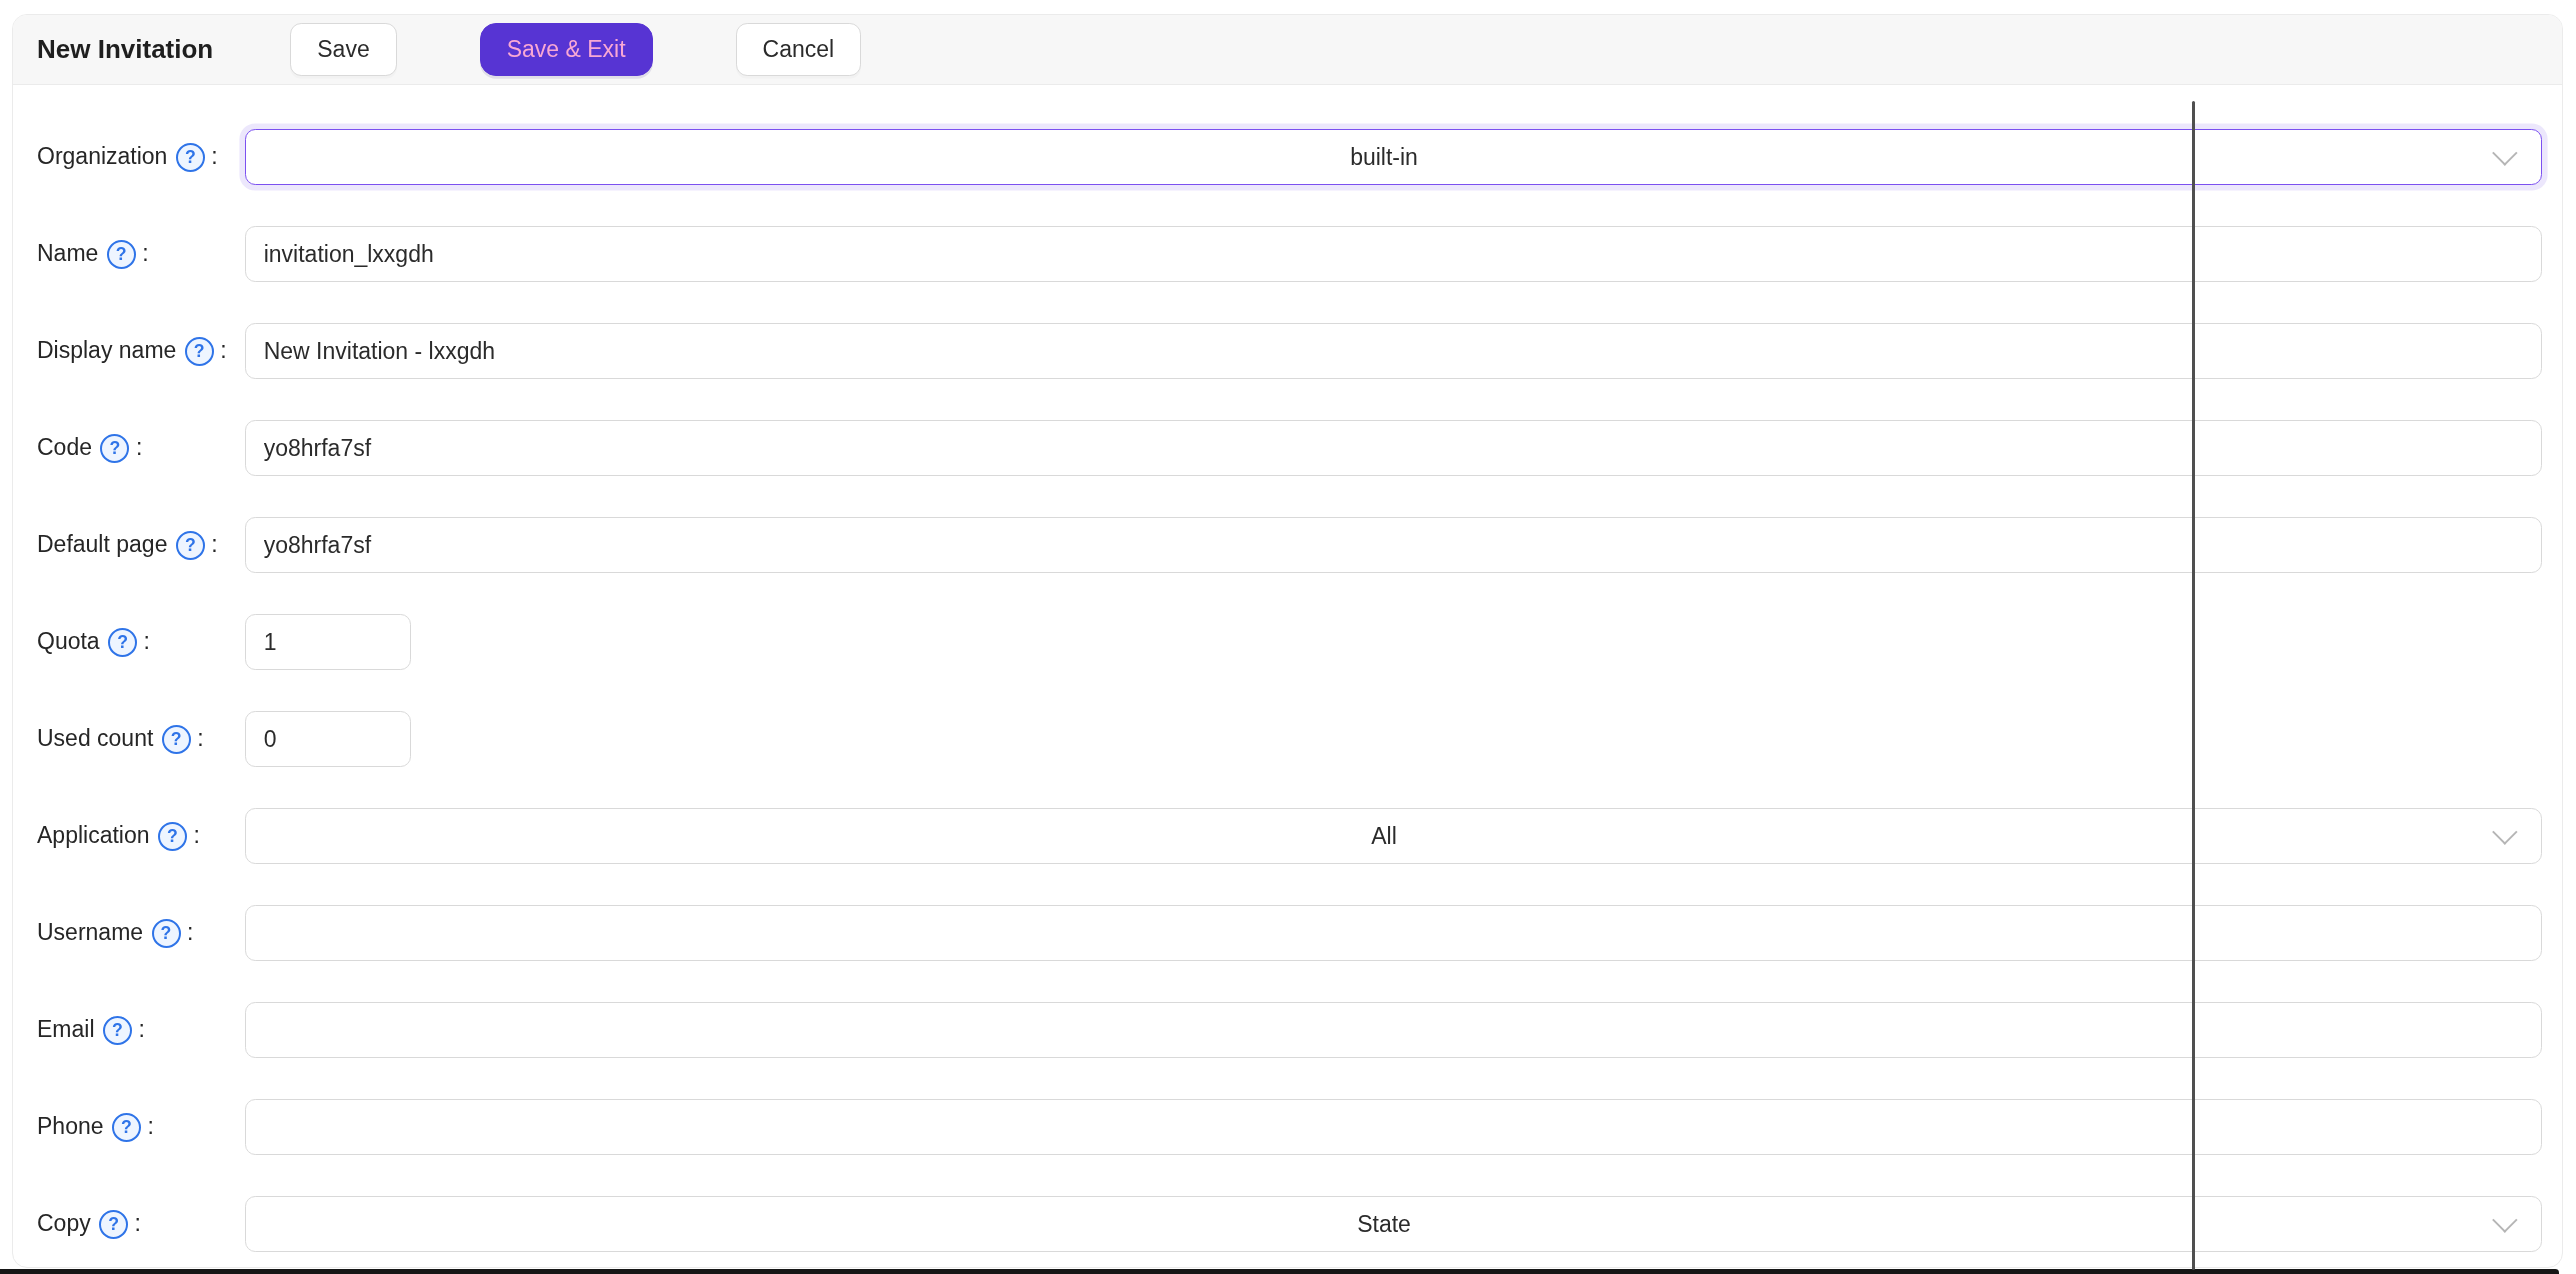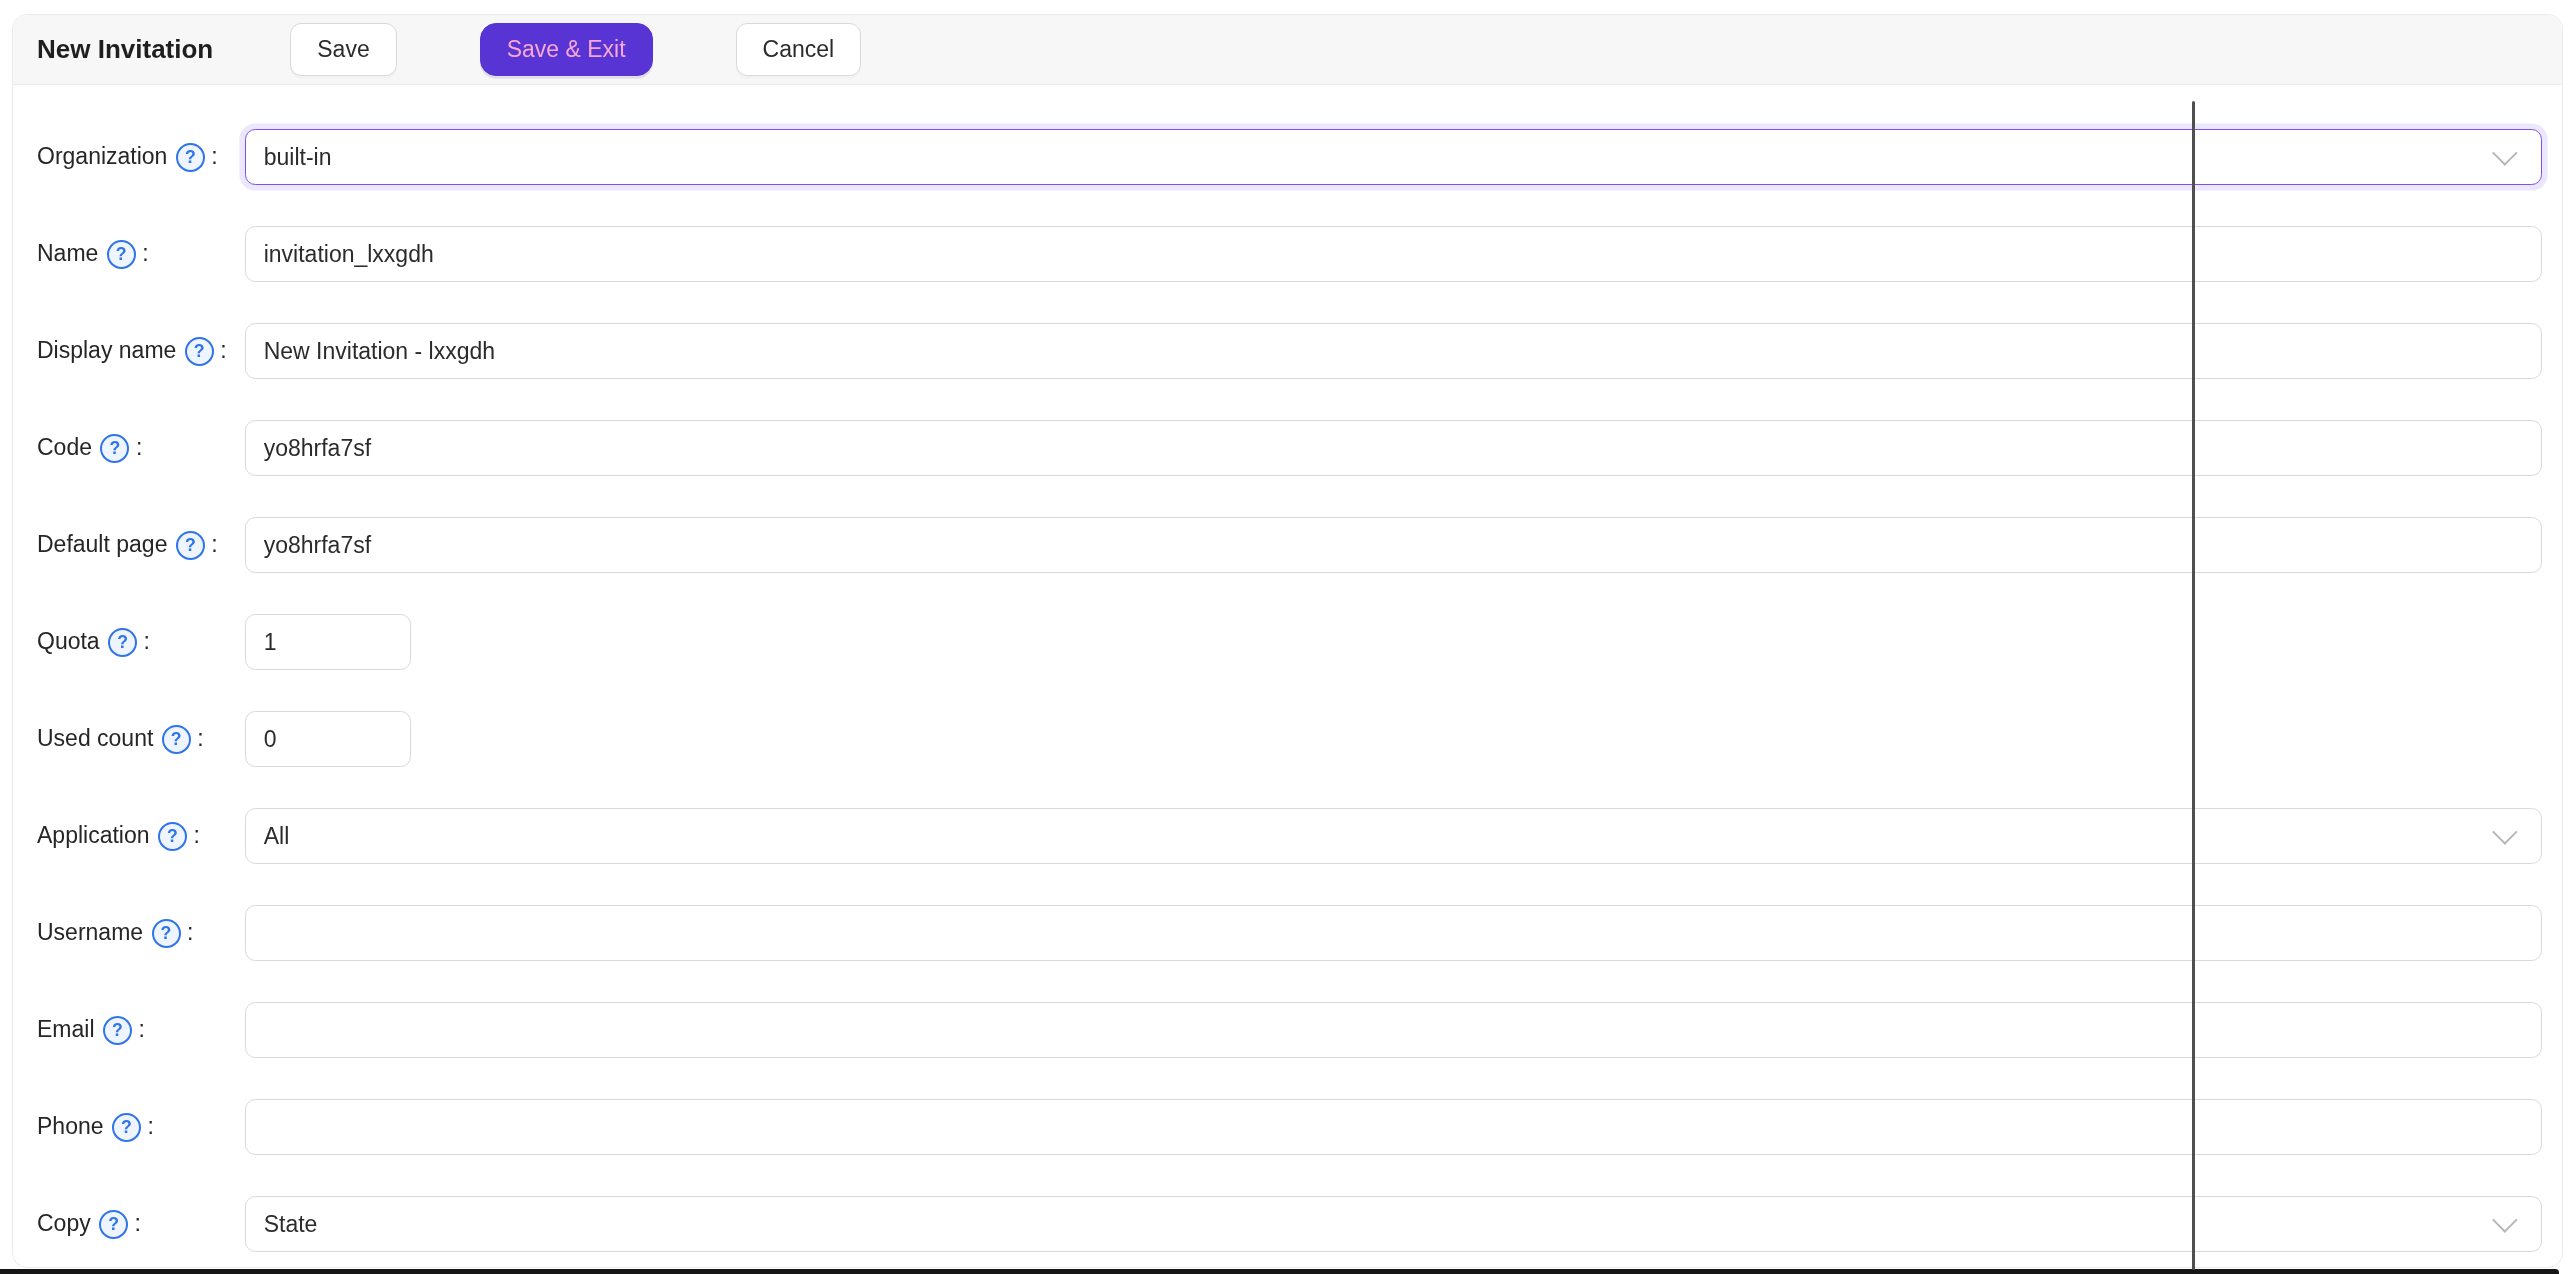--- a/index.html
+++ b/index.html
@@ -86,20 +86,21 @@
     padding: 0 17.7px;
     font-size: 23px; color: #2b2b2b;
     font-family: inherit;
     outline: none;
   }
   .text-input.num { width: 166px; }
   .select-box {
     display: flex; align-items: center;
     position: relative; cursor: pointer;
     padding-right: 37px;
+    justify-content: center;
   }
   .select-box.focused {
     border-color: #7b50f0;
     box-shadow: 0 0 0 5.6px rgba(106, 66, 232, 0.13);
   }
   .chevron {
     position: absolute; right: 28px; top: 50%;
     width: 17.7px; height: 17.7px;
     margin-top: -13px;
     border-right: 2.8px solid #b5b5b5;

